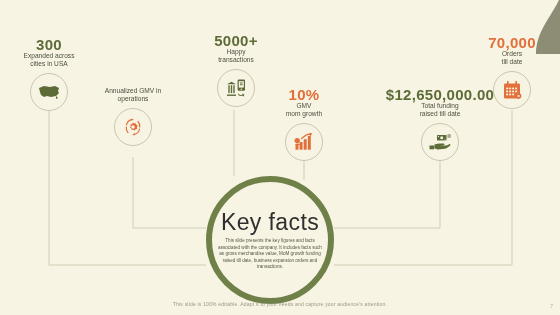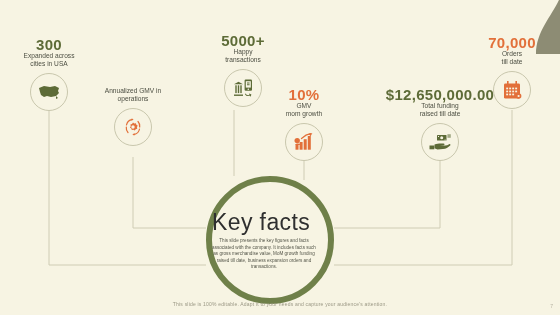--- a/index.html
+++ b/index.html
@@ -46,21 +46,21 @@
   
   .center{
     position:absolute;
     left:206px;top:176px;
     width:128px;height:128px;
     border-radius:50%;
     border:6px solid #6f8049;
     background:#f7f4e3;
     box-sizing:border-box;
     display:flex;flex-direction:column;
-    align-items:flex-start;justify-content:center;
+    align-items:center;justify-content:center;
     text-align:center;
   }
   .center h1{
     margin:0;
     font-size:23px;
     font-weight:300;
     color:#2f2f2f;
     letter-spacing:.4px;
     line-height:26px;
   }
@@ -138,21 +138,21 @@
           <path d="M16,5.5 A7,7 0 0 1 17.7,11"></path>
         </g>
         <g fill="#e2703a">
           <path d="M9.8,2.2 L11.6,3.8 L9.3,4.8 Z"></path>
           <path d="M12.2,19.8 L10.4,18.2 L12.7,17.2 Z"></path>
         </g>
       </svg>
     </div>
   </div>
 
-  <div class="node" style="left:199px;top:34px;width:88px;">
+  <div class="node" style="left:192px;top:34px;width:88px;">
     <div class="value green">5000+</div>
     <div class="label">Happy</div>
     <div class="label" style="margin-top:0">transactions</div>
     <div class="circle">
       <svg width="22" height="22" viewBox="0 0 22 22">
         <g fill="#5d6b37">
           <path d="M2,17.5 h9 v1.4 h-9 Z"></path>
           <path d="M6.5,4.8 L11,7.3 h-9 Z"></path>
           <rect x="3.3" y="8.3" width="1.4" height="7.8"></rect>
           <rect x="5.8" y="8.3" width="1.4" height="7.8"></rect>

